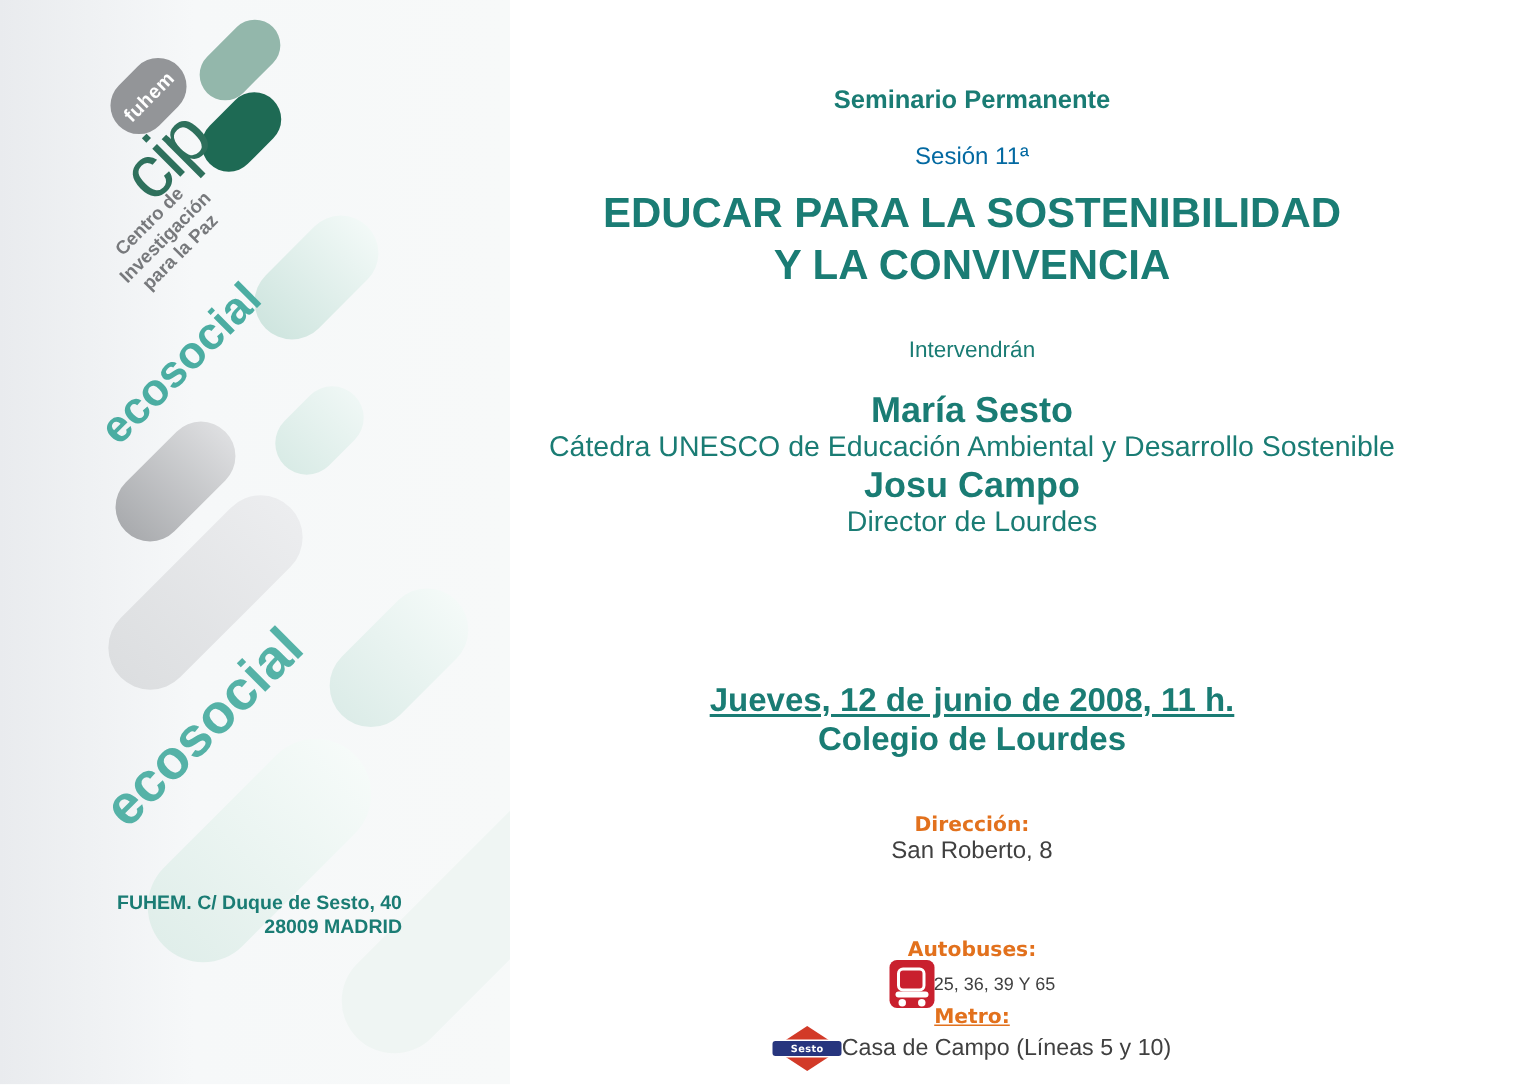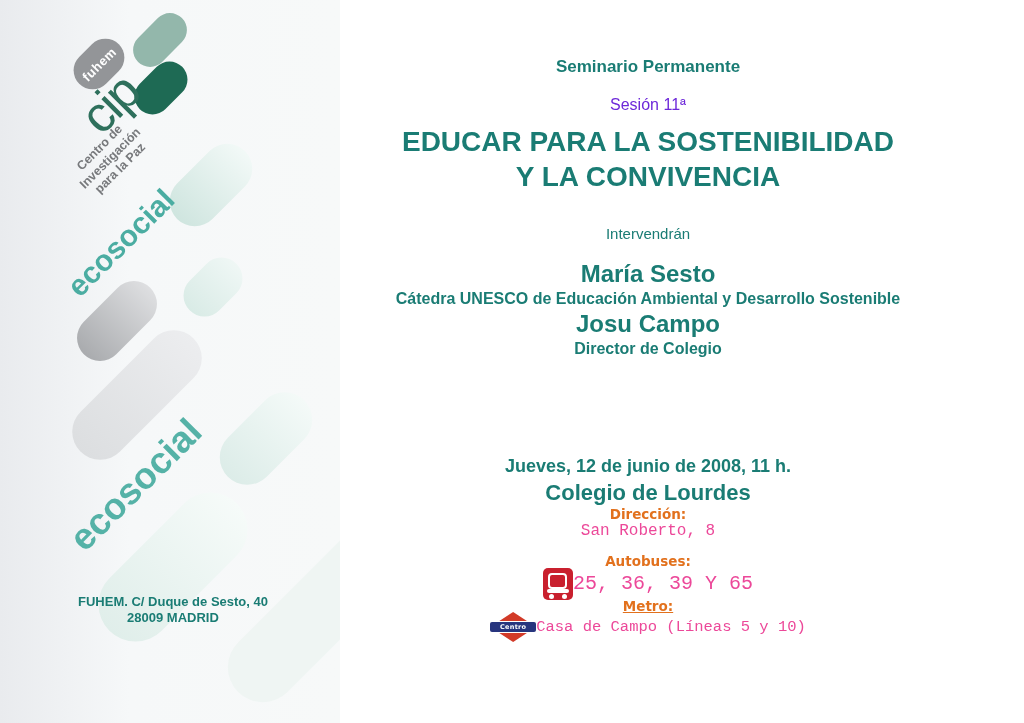--- a/index.html
+++ b/index.html
@@ -29,49 +29,49 @@
 
   .rot-center { position:absolute; transform:translate(-50%,-50%) rotate(-45deg); white-space:nowrap; }
   .cip-text   { left:110px; top:104px; font-size:50px; font-weight:400; letter-spacing:-2px; color:#2e705c; }
   .tagline    { left:110px; top:158px; font-size:12.5px; font-weight:bold; line-height:14.5px;
                 color:#77797c; text-align:center; }
   .eco-upper  { left:121px; top:243px; font-size:30px; font-weight:bold; color:#4bada2; }
   .eco-lower  { left:136px; top:485px; font-size:37px; font-weight:bold; color:#55b2a7; }
 
   .brand-footer {
     position:absolute; left:78px; top:594px; color:#1a7c74; font-weight:bold;
-    font-size:13px; line-height:16px; text-align:center;
+    font-size:13px; line-height:16px; text-align:right;
   }
 
   
   .main { position:absolute; left:340px; top:0; width:616px; height:723px; text-align:center; }
   .abs  { position:absolute; left:0; right:0; }
 
   .kicker  { top:57px;  color:#1a7c74; font-size:17px; font-weight:bold; }
-  .session { top:96px;  color:#6d28d9; font-size:16px; }
+  .session { top:96px;  color:#0369a1; font-size:16px; }
   .title   { top:124px; color:#1a7c74; font-size:28px; font-weight:bold; line-height:35px; }
   .intro   { top:225px; color:#1a7c74; font-size:15px; }
 
   .speakers { top:259px; color:#1a7c74; }
   .speaker-name { font-size:24px; font-weight:bold; line-height:30px; }
   .speaker-name.second { line-height:31px; }
-  .speaker-role { font-size:16px; font-weight:bold; line-height:19px; }
+  .speaker-role { font-size:19px; font-weight:normal; line-height:19px; }
 
   .event { top:453px; }
-  .event-datetime { color:#1a7c74; font-size:18px; font-weight:bold; line-height:27px; }
+  .event-datetime { color:#1a7c74; font-size:22px; font-weight:bold; line-height:27px;text-decoration:underline; }
   .event-venue    { color:#1a7c74; font-size:22px; font-weight:bold; line-height:26px; }
   .label-orange   { color:#e2711d; font-size:13.5px; font-weight:bold; line-height:16px;
-                    font-family:"DejaVu Sans", sans-serif; }
-  .value-navy     { color:#ec4899; font-family:Liberation Mono, monospace; }
+                    font-family:"DejaVu Sans", sans-serif;margin-top:36px; }
+  .value-navy     { color:#404040; font-family:Liberation Sans, sans-serif; }
   .event-address  { font-size:16px; line-height:19px; }
   .gap12 { height:12px; }
 
   .transport-row { display:flex; align-items:center; justify-content:center; }
   .bus-row   { margin-top:-2px; height:34px; }
-  .bus-text  { font-size:20px; line-height:34px; margin-left:0; }
+  .bus-text  { font-size:12px; line-height:34px; margin-left:0; }
   .metro-label { margin-top:-3px;text-decoration:underline; }
   .metro-row { margin-top:-2px; height:30px; }
   .metro-text{ font-size:15.5px; line-height:30px; margin-left:0; }
 
   
   .bus-icon { position:relative; width:30px; height:32px; background:#c9202e; border-radius:5px; flex:0 0 auto; }
   .bus-windshield { position:absolute; left:5px; top:4.5px; width:15px; height:12px;
                     border:2.5px solid #fff; border-radius:4px; }
   .bus-bumper { position:absolute; left:4px; top:21px; width:22px; height:3.5px; background:#fff; border-radius:2px; }
   .bus-wheel  { position:absolute; top:26px; width:5px; height:5px; background:#fff; border-radius:50%; }
@@ -133,21 +133,21 @@
 
     <div class="abs title">
       <div>EDUCAR PARA LA SOSTENIBILIDAD</div>
       <div>Y LA CONVIVENCIA</div>
     </div>
 
     <div class="abs speakers">
       <div class="speaker-name">María Sesto</div>
       <div class="speaker-role">Cátedra UNESCO de Educación Ambiental y Desarrollo Sostenible</div>
       <div class="speaker-name second">Josu Campo</div>
-      <div class="speaker-role">Director de Colegio</div>
+      <div class="speaker-role">Director de Lourdes</div>
     </div>
 
     <div class="abs event">
       <div class="event-datetime">Jueves, 12 de junio de 2008, 11 h.</div>
       <div class="event-venue">Colegio de Lourdes</div>
 
       <div class="label-orange">Dirección:</div>
       <div class="value-navy event-address">San Roberto, 8</div>
 
       <div class="gap12"></div>
@@ -160,20 +160,20 @@
           <div class="bus-wheel left"></div>
           <div class="bus-wheel right"></div>
         </div>
         <div class="value-navy bus-text">25, 36, 39 Y 65</div>
       </div>
 
       <div class="label-orange metro-label">Metro:</div>
       <div class="transport-row metro-row">
         <div class="metro-icon">
           <div class="metro-diamond"></div>
-          <div class="metro-band">Centro</div>
+          <div class="metro-band">Sesto</div>
         </div>
         <div class="value-navy metro-text">Casa de Campo (Líneas 5 y 10)</div>
       </div>
     </div>
 
   </div>
 </div>
 
 </body></html>

